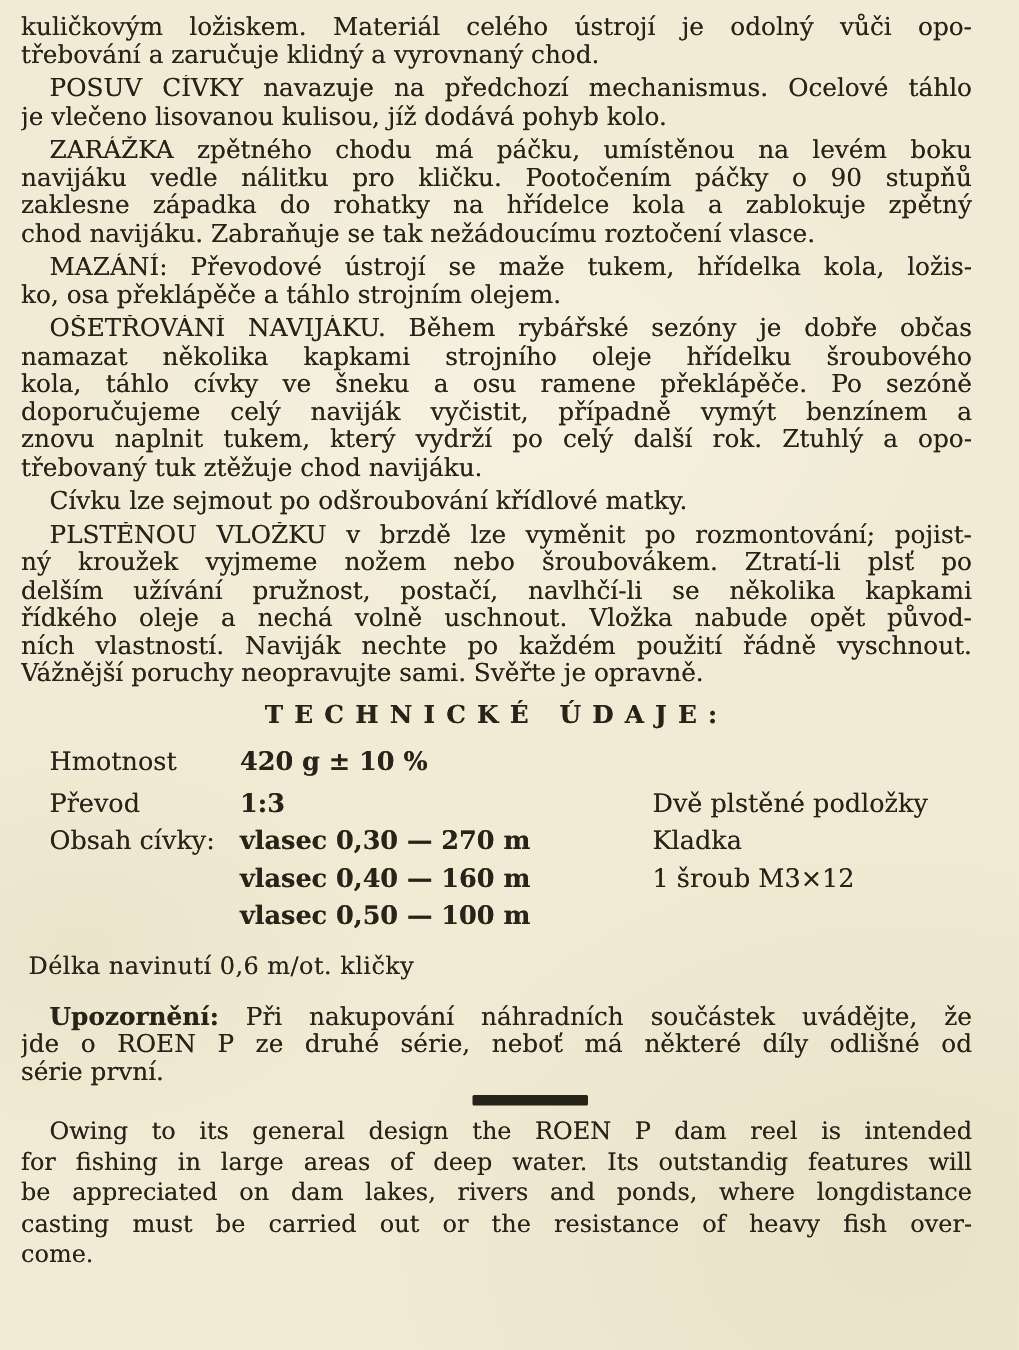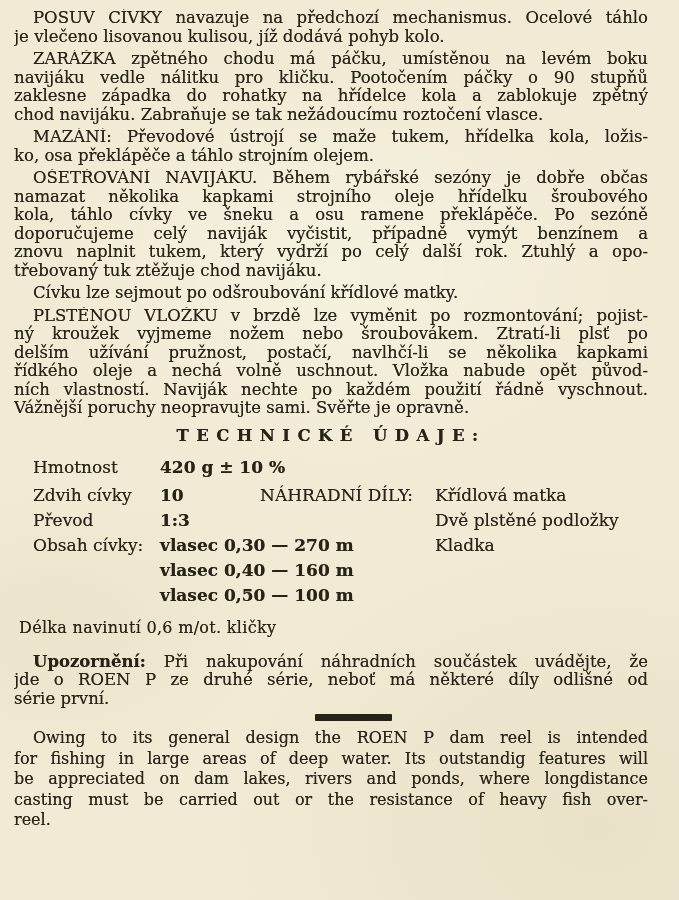--- a/index.html
+++ b/index.html
@@ -45,20 +45,24 @@
   .note-label{font-weight:bold;}
   .divider{width:77px;height:7px;background:#262217;margin:6px 0 7px 301px;border-radius:1px;}
   .english{margin-top:3px;}
   .english .line{font-size:16px;line-height:20.5px;max-height:21px;}
 </style>
 </head>
 <body>
 
 <div class="page">
 
+  <div class="para">
+    <div class="line">kuličkovým ložiskem. Materiál celého ústrojí je odolný vůči opo-</div>
+    <div class="line last">třebování a zaručuje klidný a vyrovnaný chod.</div>
+  </div>
 
   <div class="para">
     <div class="line indent">POSUV CÍVKY navazuje na předchozí mechanismus. Ocelové táhlo</div>
     <div class="line last">je vlečeno lisovanou kulisou, jíž dodává pohyb kolo.</div>
   </div>
 
   <div class="para">
     <div class="line indent">ZARÁŽKA zpětného chodu má páčku, umístěnou na levém boku</div>
     <div class="line">navijáku vedle nálitku pro kličku. Pootočením páčky o 90 stupňů</div>
     <div class="line">zaklesne západka do rohatky na hřídelce kola a zablokuje zpětný</div>
@@ -93,37 +97,32 @@
   </div>
 
   <div class="heading">TECHNICKÉ ÚDAJE:</div>
 
   <div class="specs">
     <div class="srow r1">
       <span class="cell c1">Hmotnost</span>
       <span class="cell c2">420 g ± 10 %</span>
     </div>
     <div class="srow">
-      <span class="cell c1">Zdvih cívky</span>
-      <span class="cell c2">10</span>
-      <span class="cell c3">NÁHRADNÍ DÍLY:</span>
-      <span class="cell c4">Křídlová matka</span>
-    </div>
-    <div class="srow">
       <span class="cell c1">Převod</span>
       <span class="cell c2">1:3</span>
       <span class="cell c4">Dvě plstěné podložky</span>
     </div>
     <div class="srow">
       <span class="cell c1">Obsah cívky:</span>
       <span class="cell c2">vlasec 0,30 — 270 m</span>
       <span class="cell c4">Kladka</span>
     </div>
     <div class="srow">
       <span class="cell c2">vlasec 0,40 — 160 m</span>
+      <span class="cell c4">1 šroub M3×12</span>
     </div>
     <div class="srow">
       <span class="cell c2">vlasec 0,50 — 100 m</span>
     </div>
   </div>
 
   <div class="delka">Délka navinutí 0,6 m/ot. kličky</div>
 
   <div class="note">
     <div class="line indent">
@@ -133,16 +132,16 @@
     <div class="line last">série první.</div>
   </div>
 
   <div class="divider"></div>
 
   <div class="english">
     <div class="line indent">Owing to its general design the ROEN P dam reel is intended</div>
     <div class="line">for fishing in large areas of deep water. Its outstandig features will</div>
     <div class="line">be appreciated on dam lakes, rivers and ponds, where longdistance</div>
     <div class="line">casting must be carried out or the resistance of heavy fish over-</div>
-    <div class="line last">reel.</div>
+    <div class="line last">come.</div>
   </div>
 
 </div>
 
 </body></html>

